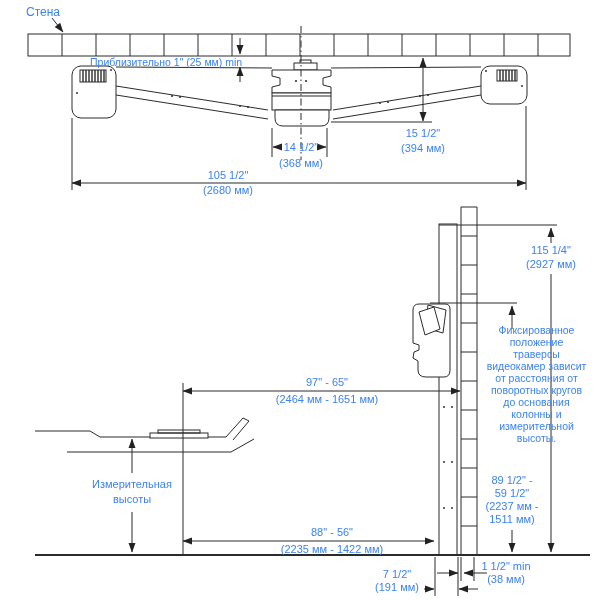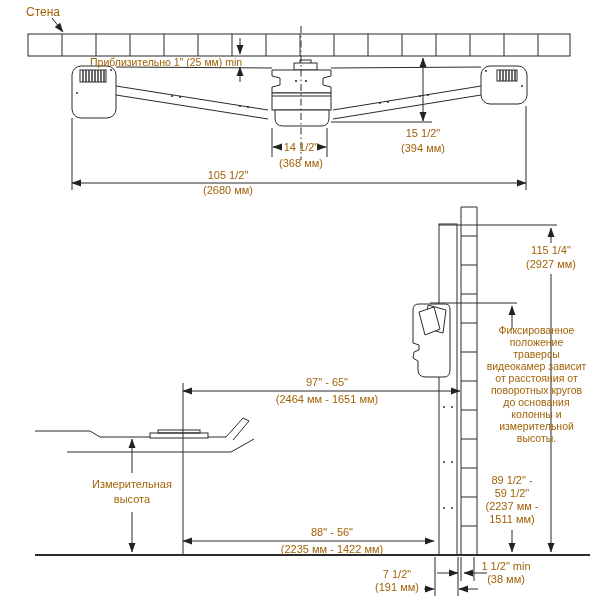--- a/index.html
+++ b/index.html
@@ -1,19 +1,19 @@
 <!DOCTYPE html>
 <html><head>
 <meta charset="utf-8">
 <style>
   html,body{margin:0;padding:0;background:#fff;}
   #stage{position:relative;width:600px;height:600px;background:#fff;overflow:hidden;
          font-family:"Liberation Sans",sans-serif;color:#111;}
   #stage svg{position:absolute;left:0;top:0;}
-  .lbl{position:absolute;font-size:11px;line-height:14px;color:#a16207;
+  .lbl{position:absolute;font-size:11px;line-height:14px;color:#3b82f6;
        text-align:center;white-space:pre-line;}
   .small{font-size:10.5px;}
 </style>
 </head>
 <body>
 
 <div id="stage">
 
 <svg width="600" height="600" viewBox="0 0 600 600">
   <defs>
@@ -192,21 +192,21 @@
 
 <div class="lbl" style="left:462px;top:474px;width:100px;line-height:13px;">89 1/2" -
 59 1/2"
 (2237 мм -
 1511 мм)</div>
 
 <div class="lbl" style="left:257px;top:374px;width:140px;line-height:17px;">97" - 65"
 (2464 мм - 1651 мм)</div>
 
 <div class="lbl" style="left:72px;top:477px;width:120px;line-height:15px;">Измерительная
-высота</div>
+высоты</div>
 
 <div class="lbl" style="left:252px;top:524px;width:160px;line-height:17px;">88" - 56"
 (2235 мм - 1422 мм)</div>
 
 <div class="lbl" style="left:352px;top:568px;width:90px;line-height:13px;">7 1/2"
 (191 мм)</div>
 
 <div class="lbl" style="left:461px;top:560px;width:90px;line-height:13px;">1 1/2" min
 (38 мм)</div>
 

